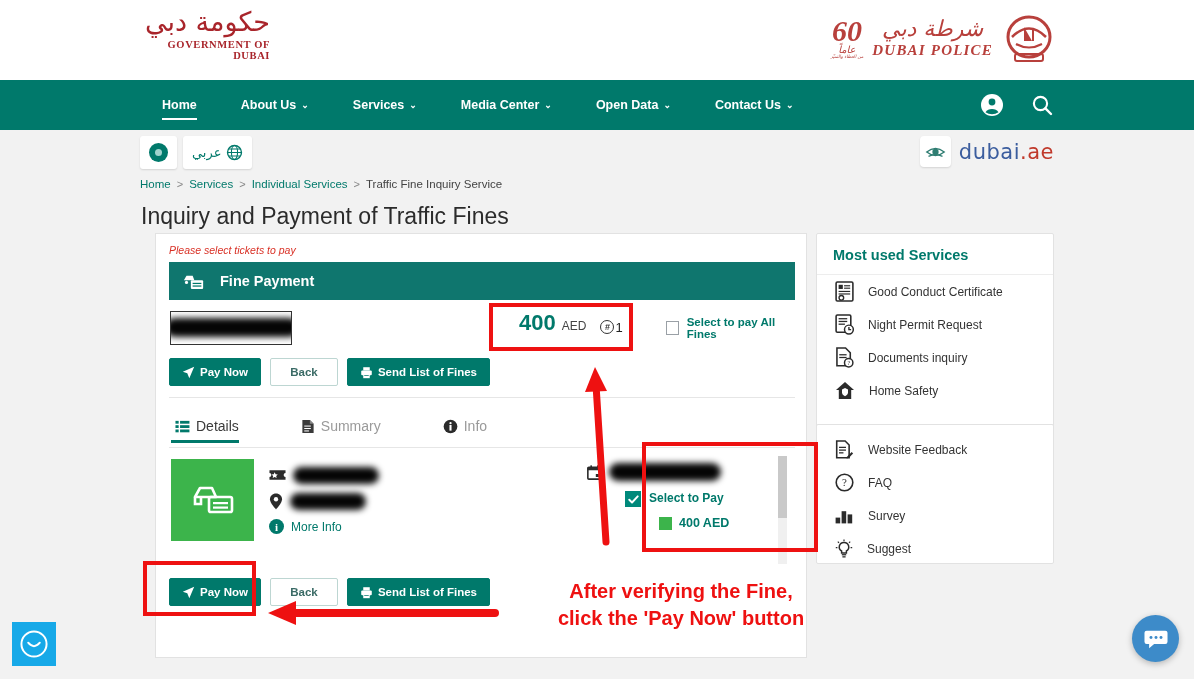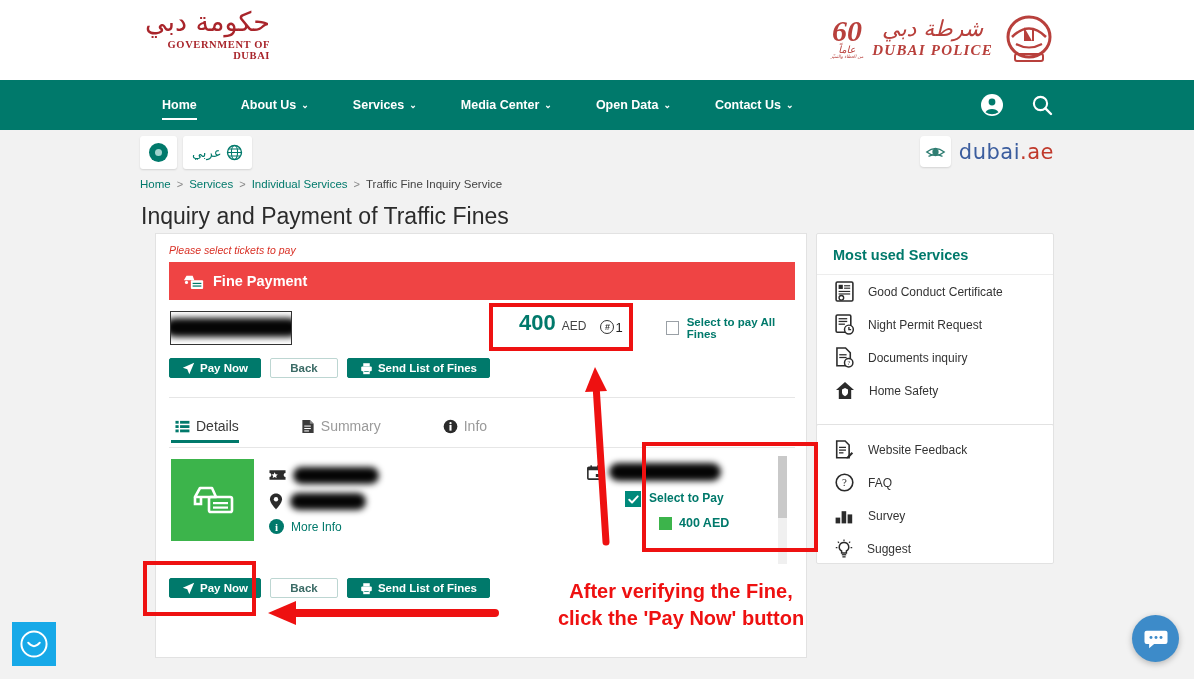--- a/index.html
+++ b/index.html
@@ -100,21 +100,21 @@
   .panel {
     position: absolute; left: 140px; top: 233px; width: 652px; height: 425px;
     background: #fff; border: 1px solid #e2e2e2; margin-left: 15px;
   }
   .panel-note {
     position: absolute; left: 13px; top: 10px; font-size: 10.5px;
     color: #d93025; font-style: italic;
   }
   .fine-header {
     position: absolute; left: 13px; top: 28px; width: 626px; height: 38px;
-    background: #ef4444; display: flex; align-items: center; padding-left: 14px; gap: 9px;
+    background: #0f766e; display: flex; align-items: center; padding-left: 14px; gap: 16px;
   }
   .fine-header-txt { color: #fff; font-size: 14.5px; font-weight: bold; }
 
   .amount-row {
     position: absolute; left: 13px; top: 72px; width: 626px; height: 44px;
     display: flex; align-items: center;
   }
   .plate-box {
     width: 122px; height: 34px; border: 1px solid #333; background: #fff;
     position: relative; overflow: hidden; margin-left: 1px;
@@ -136,21 +136,21 @@
   .selectall {
     position: absolute; left: 497px; top: 10px; display: flex; align-items: center; gap: 8px;
   }
   .cbx-empty { width: 14px; height: 14px; border: 1.5px solid #9aa0a6; background: #fff; cursor: pointer; }
   .selectall-lbl { font-size: 11.5px; color: #00796b; font-weight: bold; }
 
   .btn-row { position: absolute; left: 13px; display: flex; align-items: center; gap: 9px; }
   .btn-row.top { top: 124px; }
   .btn-row.bottom { top: 344px; }
   .btn {
-    height: 20px; display: inline-flex; align-items: center; justify-content: center;
+    height: 28px; display: inline-flex; align-items: center; justify-content: center;
     gap: 5px; font-size: 11.5px; font-weight: bold; cursor: pointer; border-radius: 2px;
     padding: 0 12px; white-space: nowrap;
   }
   .btn-primary { background: #00796b; color: #fff; border: 1px solid #00796b; }
   .btn-outline { background: #fff; color: #3b6b66; border: 1px solid #bdd6d2; min-width: 68px; }
   .btn-send { background: #00796b; color: #fff; border: 1px solid #00796b; }
 
   .divider { position: absolute; left: 13px; top: 163px; width: 626px; height: 1px; background: #e6e6e6; }
 
   .tabs { position: absolute; left: 15px; top: 178px; display: flex; gap: 0; }

